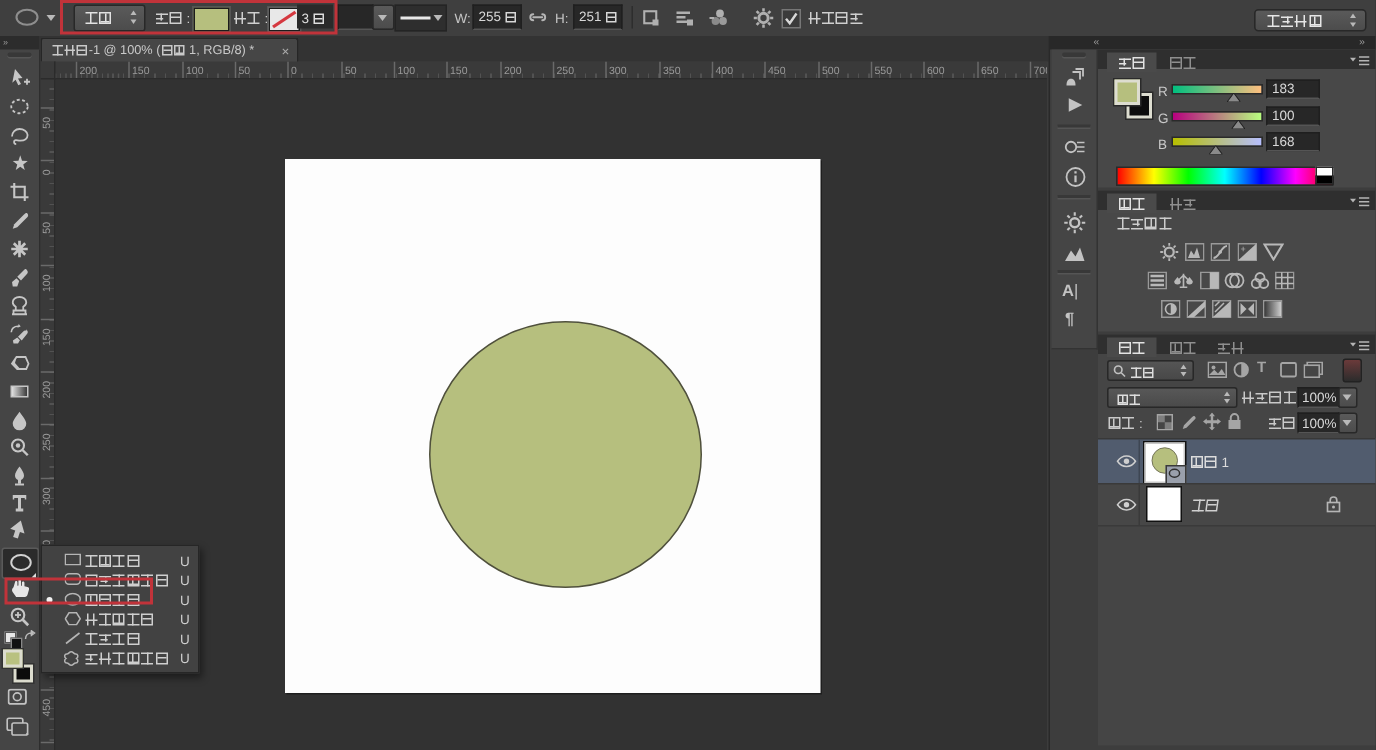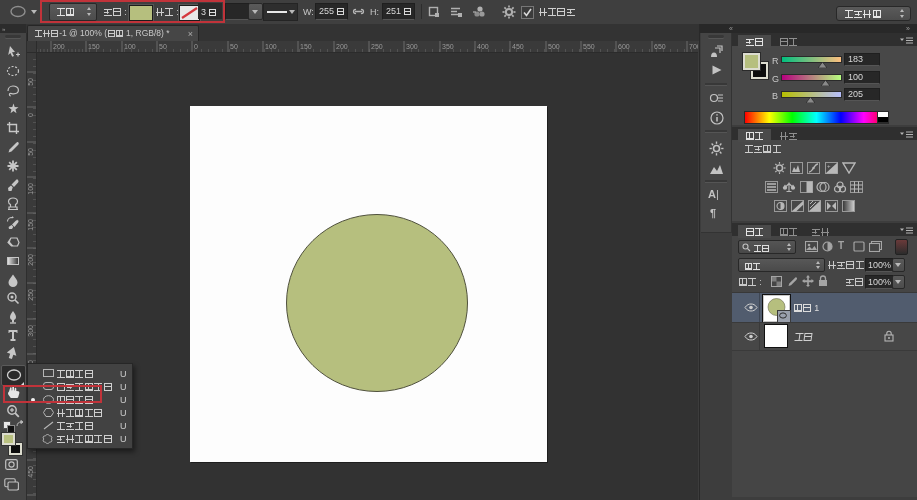--- a/index.html
+++ b/index.html
@@ -379,21 +379,21 @@
       </svg>
   <div class="vbox" style="left:112px;top:38px;width:34px;height:11px;">
         <span style="position:absolute;left:3px;top:0px;">100</span>
       </div>
   <div class="t" style="left:40px;top:58px;color:#c9c9c9;">B</div>
   <div class="a" style="left:49px;top:58px;width:59px;height:5px;background:linear-gradient(to right,rgb(183,191,0),rgb(183,191,255));border:1px solid #2a2a2a;"></div>
   <svg class="a" style="left:74px;top:64px" width="9" height="6">
         <path d="M4.5 0L9 6H0z" fill="#8a8a8a" stroke="#222" stroke-width=".7"></path>
       </svg>
   <div class="vbox" style="left:112px;top:55px;width:34px;height:11px;">
-        <span style="position:absolute;left:3px;top:0px;">205</span>
+        <span style="position:absolute;left:3px;top:0px;">168</span>
       </div>
   <div class="a" style="left:12px;top:78px;width:143px;height:11px;background:linear-gradient(to right,#f00,#ff0 17%,#0f0 33%,#0ff 50%,#00f 67%,#f0f 83%,#f00);border:1px solid #2a2a2a;"></div>
   <div class="a" style="left:145px;top:78px;width:10px;height:6px;background:#fff;border:1px solid #2a2a2a;border-bottom:none;"></div>
   <div class="a" style="left:145px;top:84px;width:10px;height:5px;background:#000;border:1px solid #2a2a2a;border-top:none;"></div>
  </div>
 
  <div class="a" id="p2" style="left:32px;top:103px;width:186px;height:94px;background:#484848;">
   <div class="a" style="left:0;top:0;width:186px;height:13px;background:#2f2f2f;"></div>
   <div class="a" style="left:6px;top:2px;width:33px;height:11px;background:#4a4a4a;color:#e3e3e3;padding-top:2px;text-align:center;"><i class="c g5"></i><i class="c g1"></i></div>
   <div class="a" style="left:41px;top:4px;width:31px;color:#8f8f8f;text-align:center;"><i class="c g3"></i><i class="c g4"></i></div>

